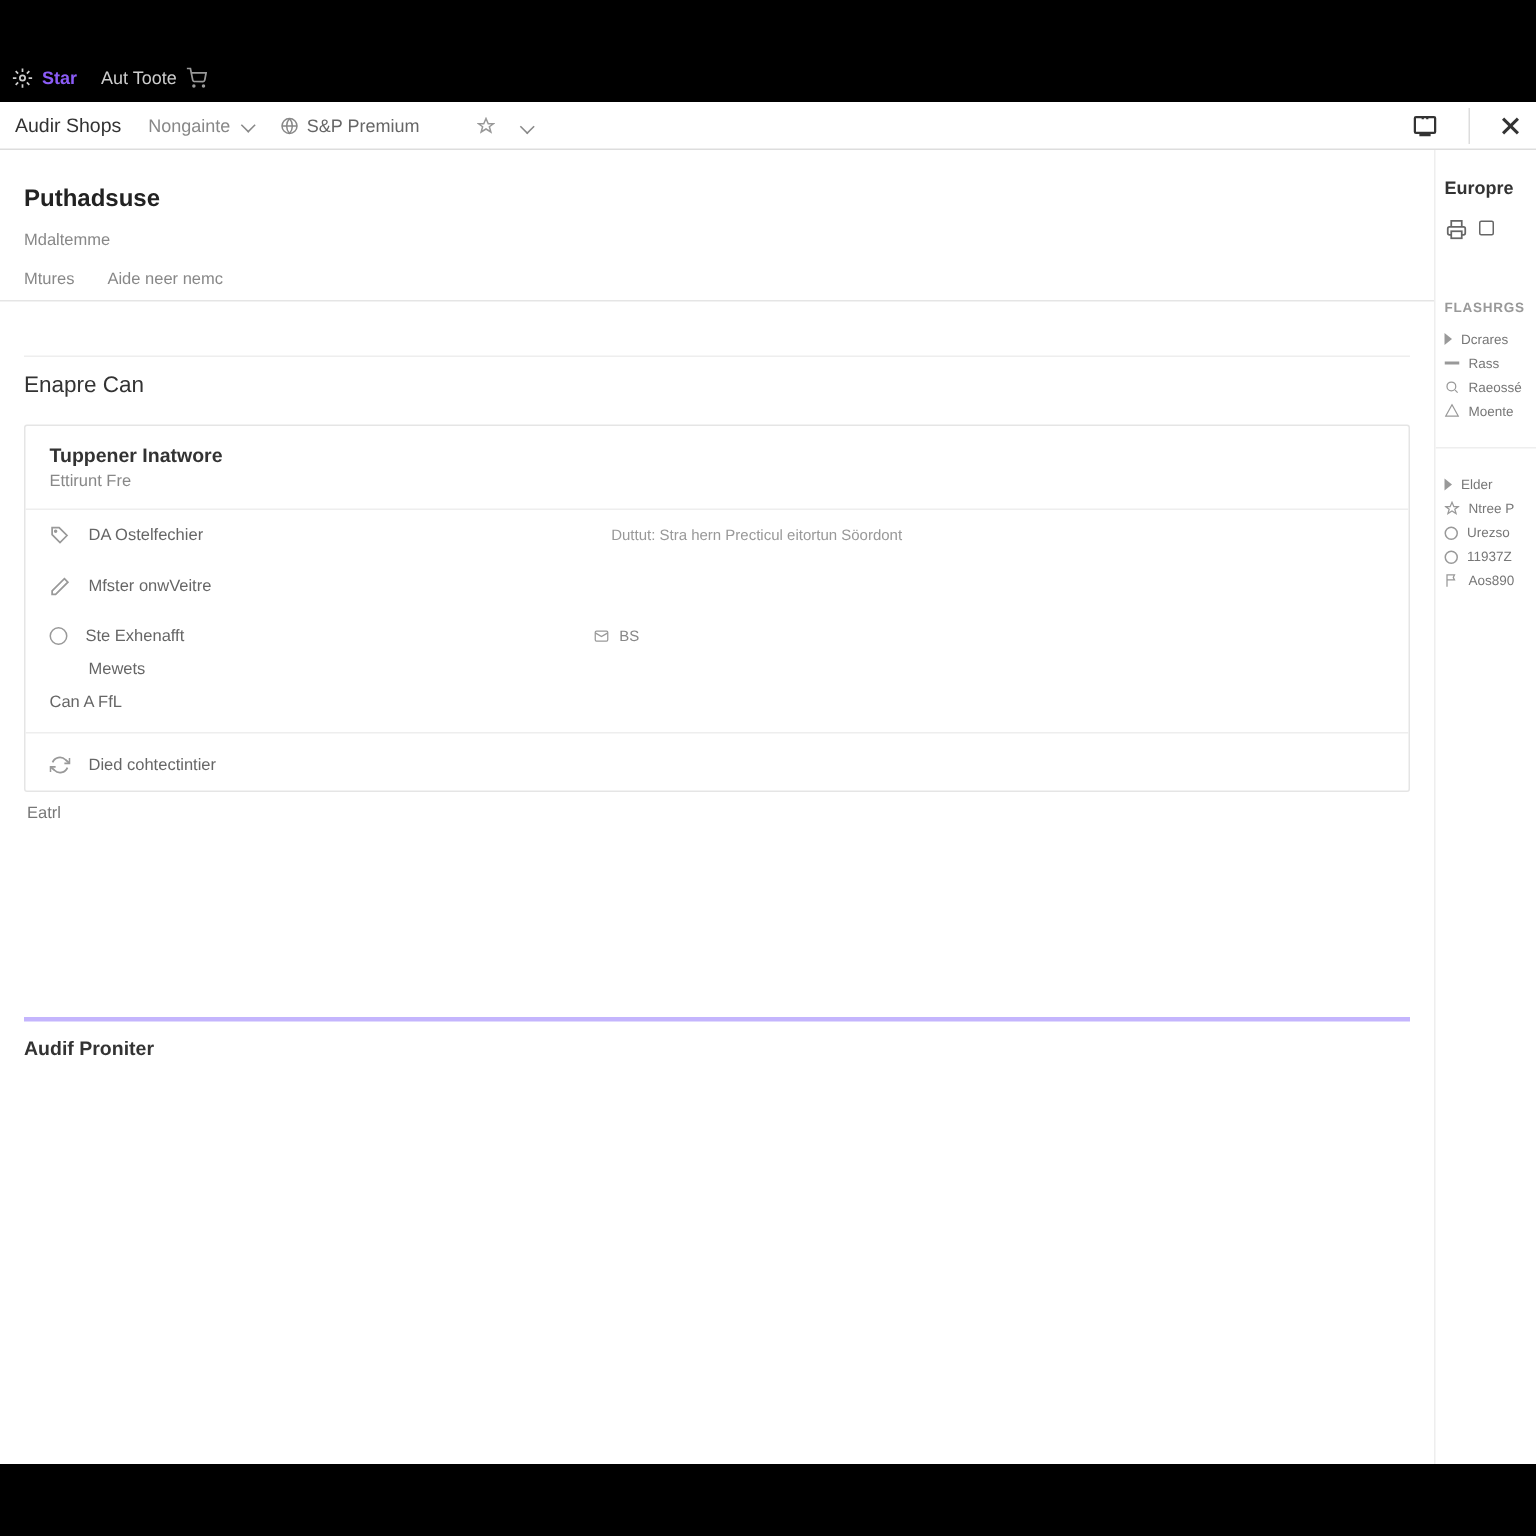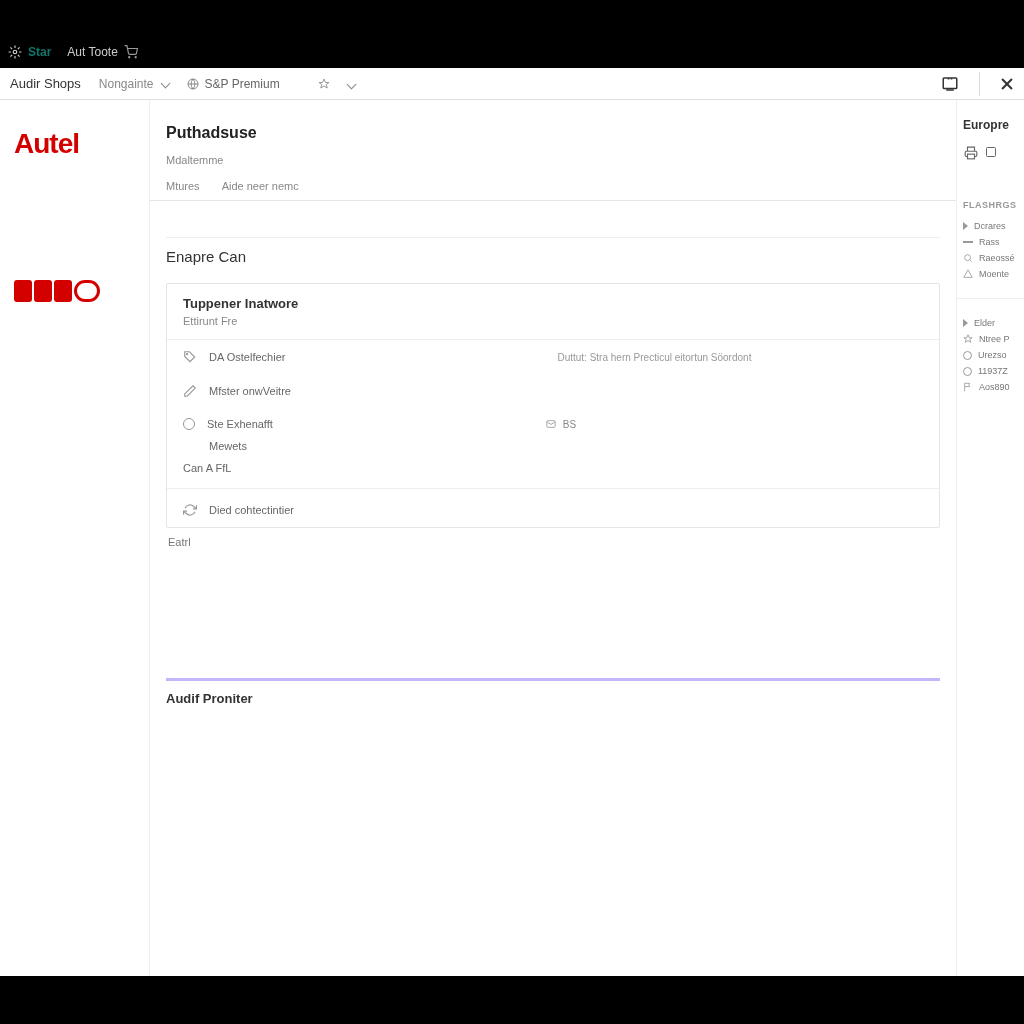--- a/index.html
+++ b/index.html
@@ -1,21 +1,21 @@
 <!DOCTYPE html>
 <html><head>
 <meta charset="utf-8">
 <style>
 * { margin: 0; padding: 0; box-sizing: border-box; font-family: -apple-system, BlinkMacSystemFont, "Segoe UI", Arial, sans-serif; }
 html, body { width: 1024px; height: 1024px; overflow: hidden; background: #000; }
 .titlebar { height: 36px; background: #000; }
 .tabbar { height: 32px; background: #000; display: flex; align-items: center; padding: 0 8px; color: #ccc; font-size: 12px; gap: 16px; }
 .tab-icon { width: 14px; height: 14px; display: inline-block; }
 .tab-item { display: flex; align-items: center; gap: 6px; }
-.tab-item.active { color: #0f766e; font-weight: 600; }
+.tab-item.active { color: #8b5cf6; font-weight: 600; }
 .toolbar { height: 32px; background: #fff; border-bottom: 1px solid #ddd; display: flex; align-items: center; padding: 0 10px; font-size: 13px; color: #333; }
 .toolbar .crumb { margin-right: 18px; }
 .toolbar .crumb.sub { color: #888; font-size: 12px; display: flex; align-items: center; gap: 4px; }
 .toolbar .crumb.sub2 { color: #666; font-size: 12px; display: flex; align-items: center; gap: 6px; }
 .toolbar .spacer { flex: 1; }
 .toolbar .right-icons { display: flex; align-items: center; gap: 20px; }
 .toolbar .vline { width: 1px; height: 24px; background: #ddd; }
 .main { display: flex; height: 876px; background: #fff; }
 .sidebar { width: 150px; border-right: 1px solid #eee; padding: 28px 14px; }
 .logo { font-size: 28px; font-weight: 800; color: #d40000; letter-spacing: -1px; }
@@ -104,29 +104,20 @@
     <svg class="icon-box" viewBox="0 0 24 24" fill="none" stroke="#333" stroke-width="2">
         <rect x="3" y="4" width="18" height="14" rx="1"></rect>
         <path d="M7 20h10M10 4v2M14 4v2"></path>
       </svg>
     <span class="vline"></span>
     <span class="close-x"></span>
   </div>
 </div>
 
 <div class="main">
-  <div class="sidebar">
-    <div class="logo">Autel</div>
-    <div class="badge-row">
-      <div class="badge-block"></div>
-      <div class="badge-block"></div>
-      <div class="badge-block"></div>
-      <div class="badge-oval"></div>
-    </div>
-  </div>
 
   <div class="content">
     <div class="page-title">Puthadsuse</div>
     <div class="page-sub2">Mdaltemme</div>
     <div class="mini-tabs">
       <span>Mtures</span>
       <span>Aide neer nemc</span>
     </div>
     <div class="divider-full"></div>
 

